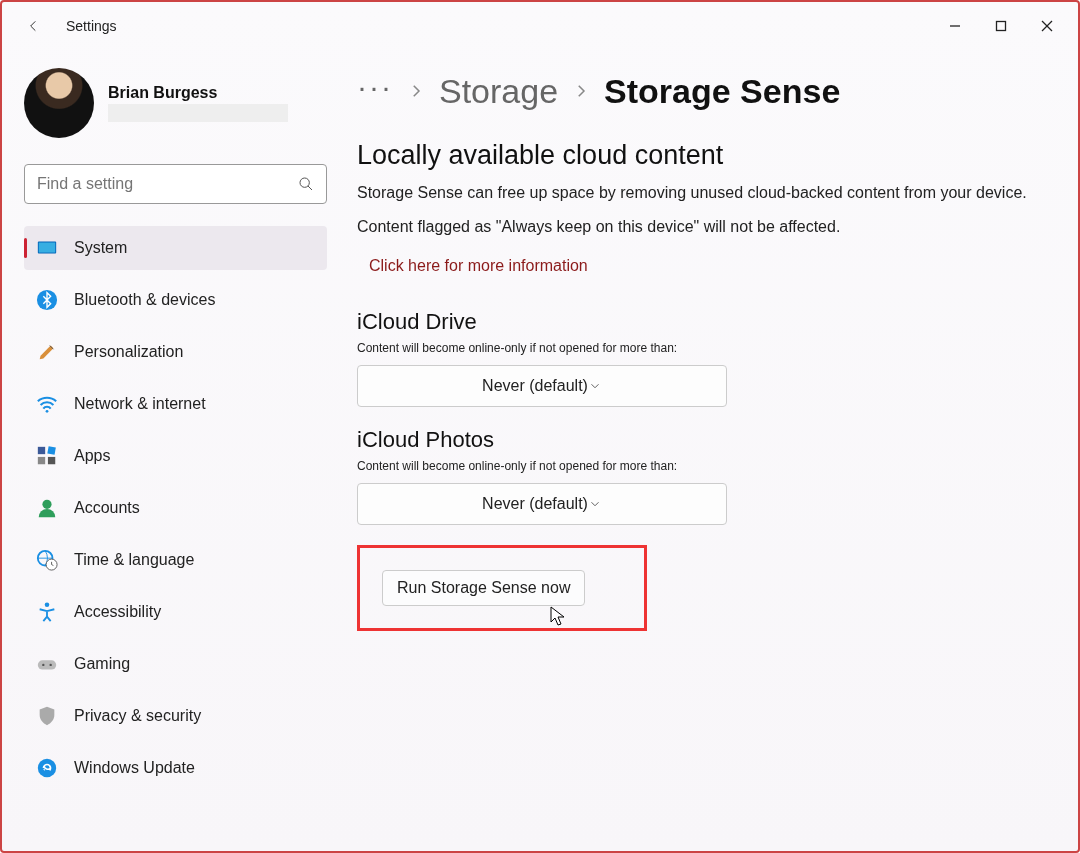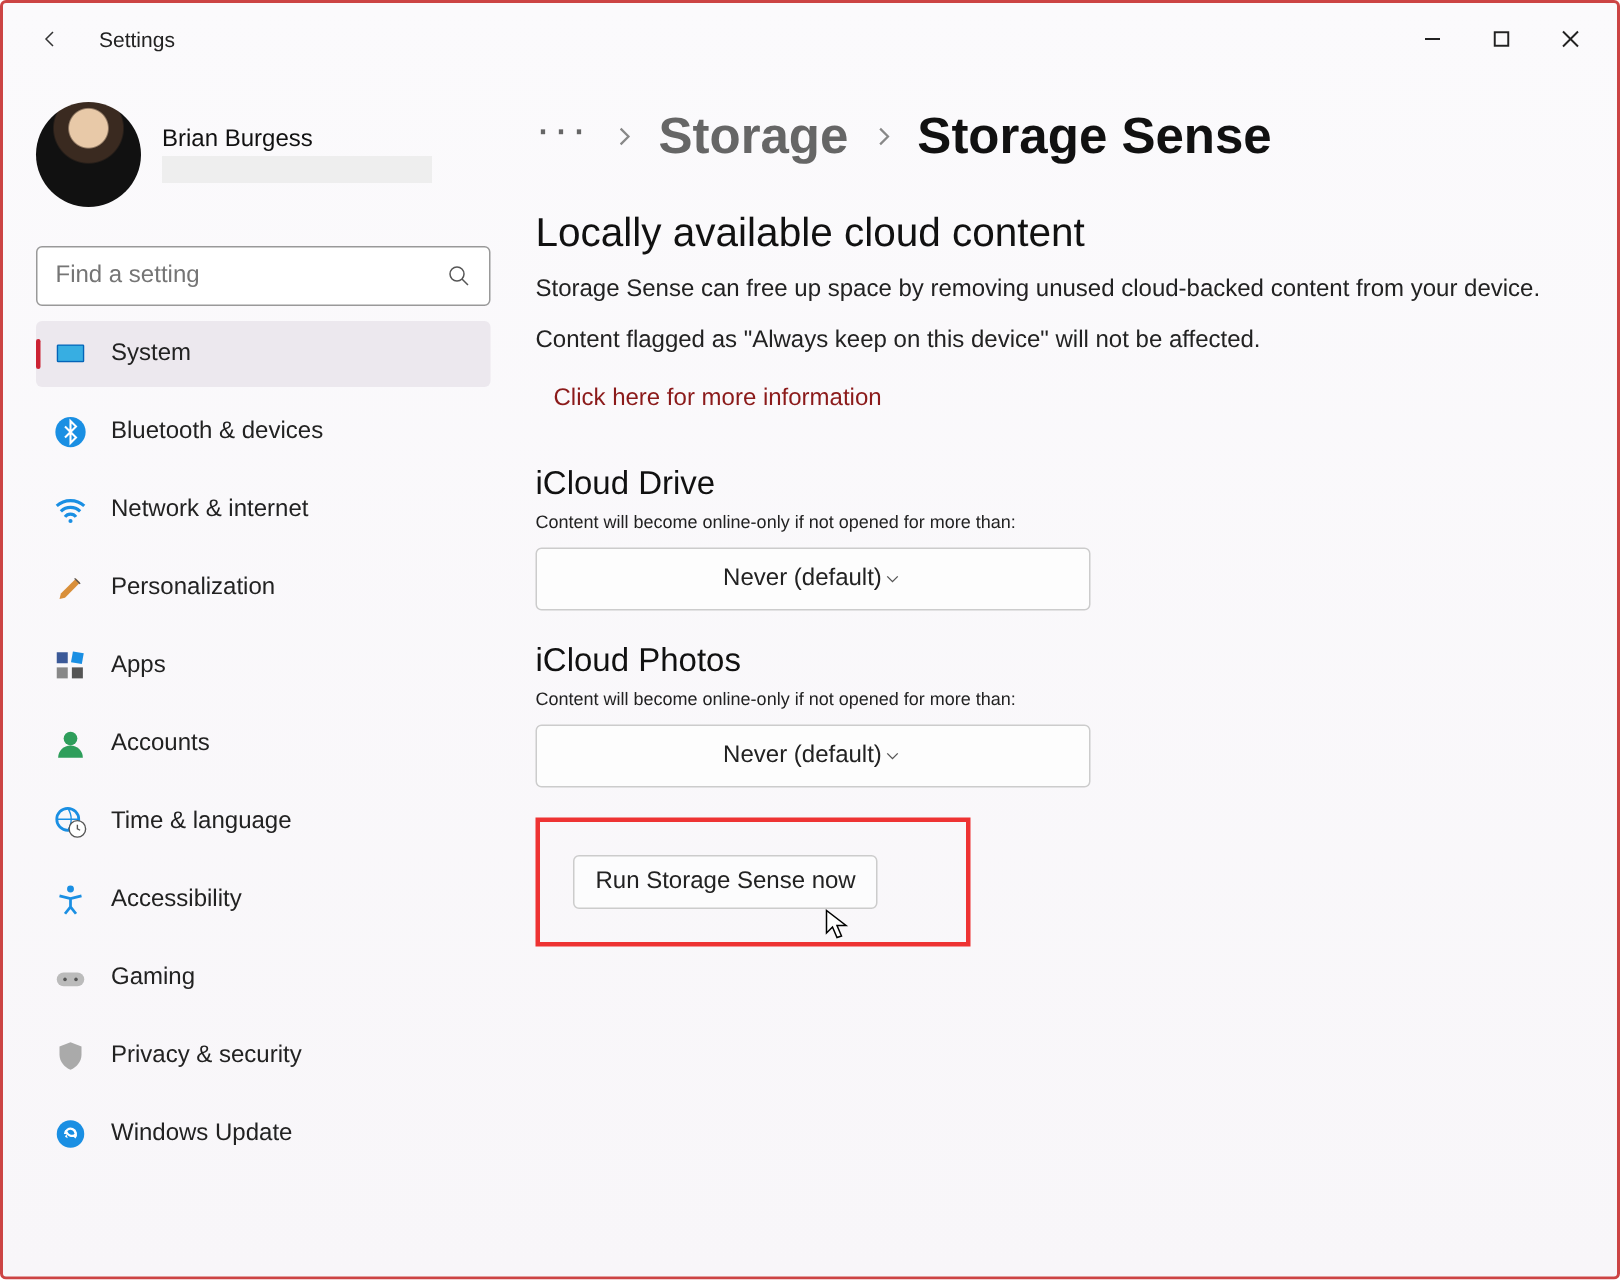--- a/index.html
+++ b/index.html
@@ -52,28 +52,28 @@
 .profile {
   display:flex; align-items:center; gap:14px;
   margin-bottom: 26px;
 }
 .avatar {
   width:70px; height:70px;
   border-radius:50%;
   background: radial-gradient(circle at 50% 25%, #e8c9a8 0 20%, #3a2a20 22% 36%, #111 38% 100%);
   flex-shrink:0;
 }
-.profile-name { font-weight:400; font-size:16px; color:#111; }
+.profile-name { font-weight:700; font-size:16px; color:#111; }
 .profile-sub { width:180px; height:18px; background:#eee; margin-top:2px; }
 .search-box {
   display:flex; align-items:center;
   border:1px solid #999; border-radius:4px;
   background:#fff;
   height:40px; padding:0 12px;
-  margin-bottom: 10px;
+  margin-bottom: 22px;
 }
 .search-box input {
   flex:1; border:none; outline:none;
   font-size:16px; color:#555; background:transparent;
 }
 .search-box svg { width:16px; height:16px; stroke:#555; fill:none; stroke-width:1.5; }
 .nav { list-style:none; }
 .nav li {
   display:flex; align-items:center;
   height:44px; padding:12px 12px;
@@ -95,21 +95,21 @@
 .content {
   flex:1; padding: 20px 32px 20px 20px;
   overflow-y:auto;
 }
 .breadcrumb {
   display:flex; align-items:center; gap:14px;
   margin-bottom: 28px;
   font-size:34px;
 }
 .bc-more { color:#666; font-size:30px; letter-spacing:2px; cursor:pointer; padding-bottom:8px;}
-.bc-link { color:#666; font-weight:700; cursor:pointer;text-align:right; }
+.bc-link { color:#666; font-weight:400; cursor:pointer;text-align:right; }
 .bc-current { color:#111; font-weight:600; }
 .section-title {
   font-size:27px; font-weight:400; color:#111;
   margin-bottom:10px;
 }
 .section-text {
   font-size:16px; color:#222; line-height:1.5;
   margin-bottom:10px;
 }
 .link-text {
@@ -223,34 +223,34 @@
             <svg viewBox="0 0 24 24">
                 <circle cx="12" cy="12" r="11" fill="#1a8fe3"></circle>
                 <path d="M8 8l8 8-4 4V4l4 4-8 8" stroke="#fff" stroke-width="1.5" fill="none"></path>
               </svg>
           </span>
           <span>Bluetooth &amp; devices</span>
         </li>
         <li>
           <span class="nav-icon">
             <svg viewBox="0 0 24 24">
+                <path d="M4 20l4-1 11-11-3-3L5 16z" fill="#d98f3a"></path>
+                <path d="M15 5l4 4" stroke="#555" stroke-width="1"></path>
+              </svg>
+          </span>
+          <span>Personalization</span>
+        </li>
+        <li>
+          <span class="nav-icon">
+            <svg viewBox="0 0 24 24">
                 <path d="M2 9a15 15 0 0120 0M5 13a10 10 0 0114 0M8 17a5 5 0 018 0" stroke="#1a8fe3" stroke-width="2.3" fill="none"></path>
                 <circle cx="12" cy="20" r="1.5" fill="#1a8fe3"></circle>
               </svg>
           </span>
           <span>Network &amp; internet</span>
-        </li>
-        <li>
-          <span class="nav-icon">
-            <svg viewBox="0 0 24 24">
-                <path d="M4 20l4-1 11-11-3-3L5 16z" fill="#d98f3a"></path>
-                <path d="M15 5l4 4" stroke="#555" stroke-width="1"></path>
-              </svg>
-          </span>
-          <span>Personalization</span>
         </li>
         <li>
           <span class="nav-icon">
             <svg viewBox="0 0 24 24">
                 <rect x="2" y="2" width="8" height="8" fill="#3b5998"></rect>
                 <rect x="13" y="2" width="8" height="8" fill="#1a8fe3" transform="rotate(10 17 6)"></rect>
                 <rect x="2" y="13" width="8" height="8" fill="#888"></rect>
                 <rect x="13" y="13" width="8" height="8" fill="#555"></rect>
               </svg>
           </span>

